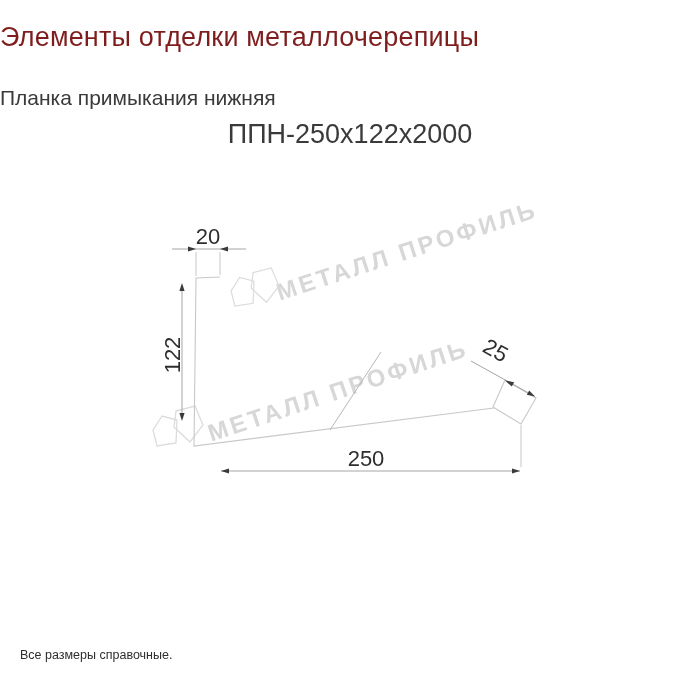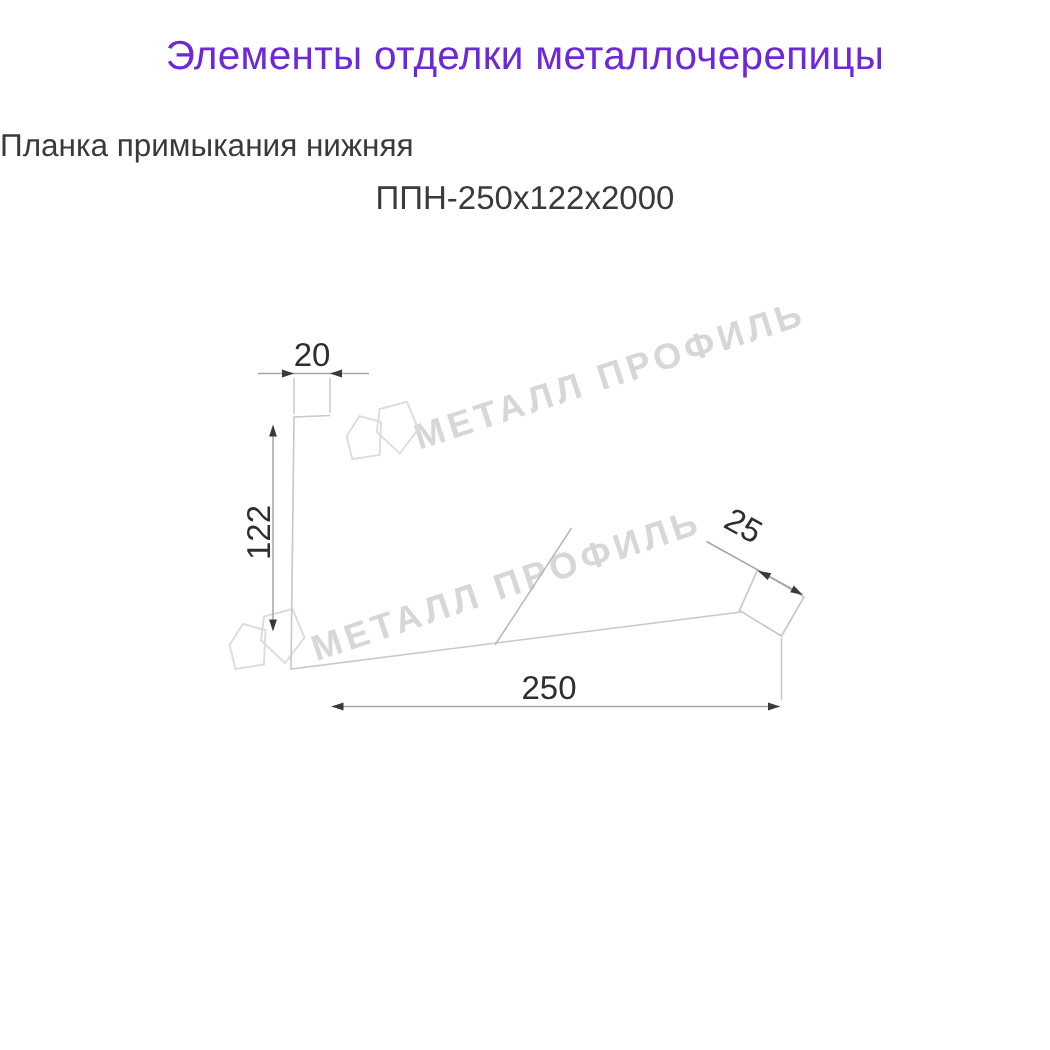--- a/index.html
+++ b/index.html
@@ -7,37 +7,36 @@
     position: relative;
     width: 700px;
     height: 700px;
     background: #ffffff;
     overflow: hidden;
     font-family: "Liberation Sans", sans-serif;
   }
   .title {
     position: absolute;
     top: 22px; left: 0; width: 700px;
-    text-align: center;
     font-size: 27px;
     font-weight: normal;
-    color: #6d28d9;
+    color: #7f1d1d;
     letter-spacing: 0.2px;
   }
   .subtitle {
     position: absolute;
     top: 86px; left: 0; width: 700px;
     font-size: 21px;
     color: #3a3a3a;
   }
   .spec {
     position: absolute;
     top: 119px; left: 0; width: 700px;
     text-align: center;
-    font-size: 22px;
+    font-size: 27px;
     color: #3a3a3a;
   }
   .drawing-svg {
     position: absolute;
     top: 0; left: 0;
   }
   .dim-text {
     font-family: "Liberation Sans", sans-serif;
     font-size: 22px;
     fill: #2e2e2e;
@@ -133,15 +132,16 @@
       <polygon points="505,380.5 511.8,386.6 514.2,382.2" fill="#3a3a3a"></polygon>
       <polygon points="535,396.5 526.8,394.8 529.2,390.4" fill="#3a3a3a"></polygon>
       <text class="dim-text" transform="translate(492,357) rotate(29)" text-anchor="middle">25</text>
     </g>
 
     <line x1="381" y1="352" x2="330" y2="430" stroke="#b8b8b8" stroke-width="1"></line>
   </svg>
 
 
   <div class="footer">
+    <div>Все размеры справочные.</div>
   </div>
 
 </div>
 
 </body></html>

